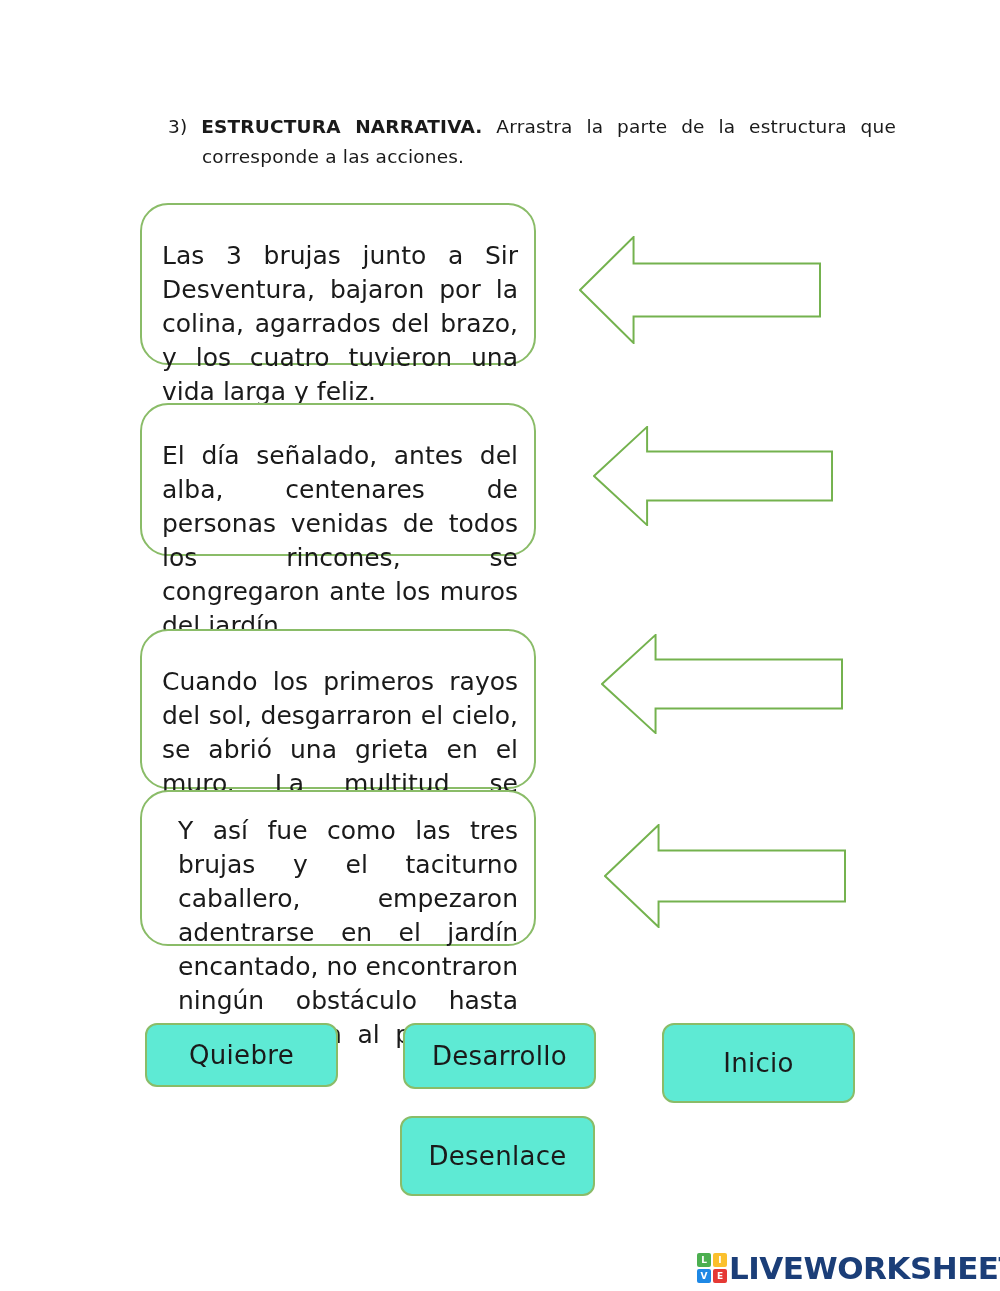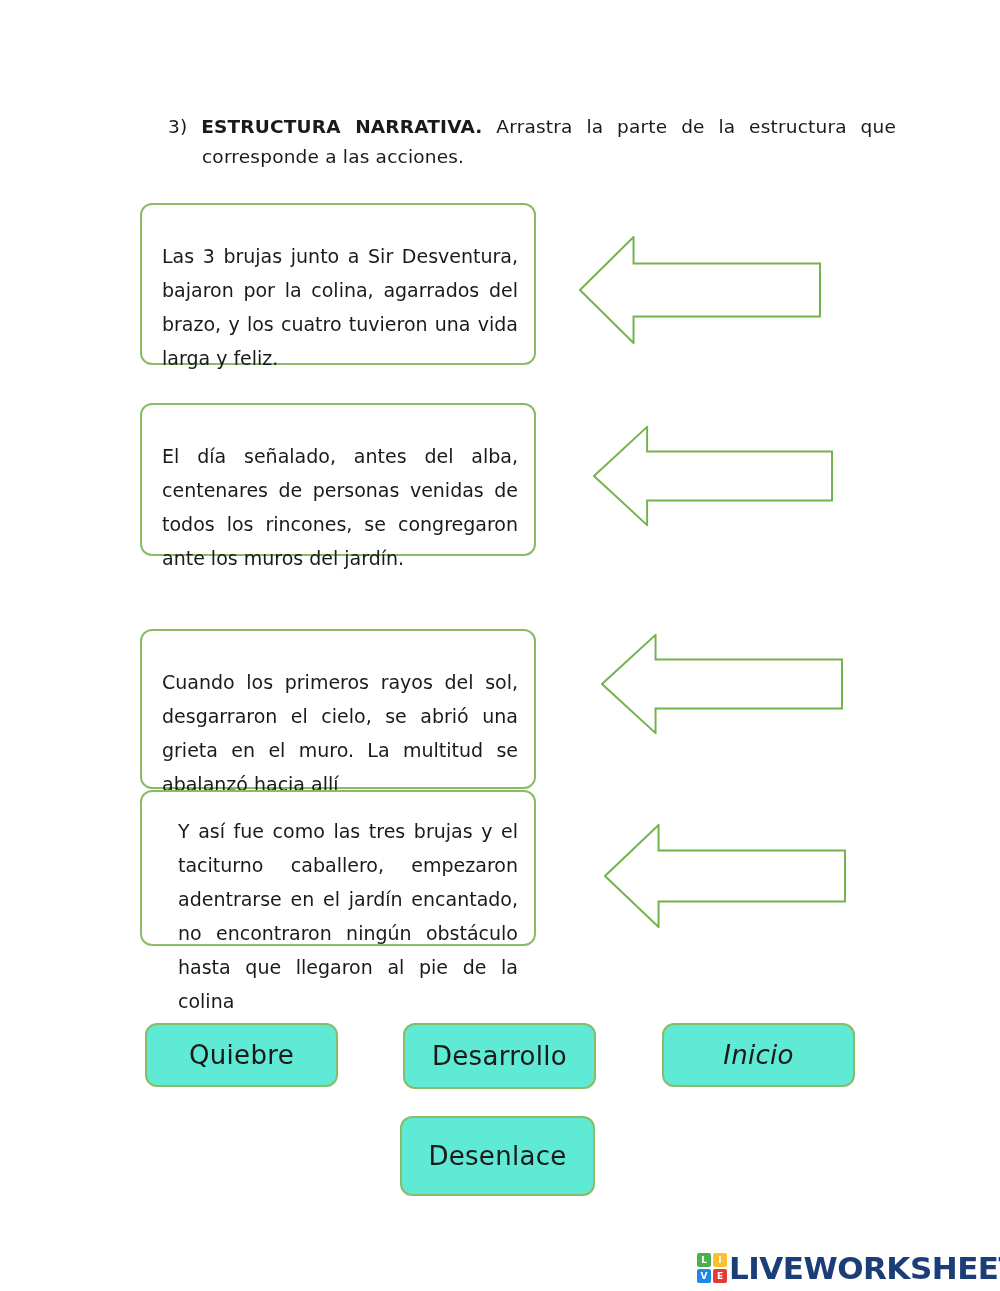--- a/index.html
+++ b/index.html
@@ -18,25 +18,25 @@
     font-size:18.5px;line-height:30px;
     text-align:justify;
     text-indent:-34px;padding-left:34px;
     letter-spacing:.2px;
   }
   .header .q-number{font-weight:normal;}
   .header .q-title{font-weight:bold;}
   
   .story-box{
     position:absolute;left:140px;width:396px;
-    border:2px solid #8abc68;border-radius:12px;
+    border:2px solid #8abc68;border-radius:28px;
     background:#ffffff;
     box-sizing:border-box;
     padding:34px 16px 0 20px;
-    font-size:19px;line-height:34px;
+    font-size:25px;line-height:34px;
     text-align:justify;
   }
   .story-box-1{top:203px;height:162px;}
   .story-box-2{top:403px;height:153px;}
   .story-box-3{top:590px;height:160px;margin-top:39px;}
   .story-box-4{top:790px;height:156px;padding-top:22px;padding-left:36px;}
   
   .arrow{position:absolute;}
   .arrow svg{display:block;width:100%;height:100%;}
   .arrow-1{left:579px;top:236px;width:242px;height:108px;}
@@ -47,21 +47,21 @@
   .option-box{
     position:absolute;
     border:2px solid #8abc68;border-radius:12px;
     background:#5eead4;box-sizing:border-box;
     display:flex;align-items:center;justify-content:center;
     font-size:26px;letter-spacing:.3px;
     cursor:grab;
   }
   .option-quiebre{left:145px;top:1023px;width:193px;height:64px;}
   .option-desarrollo{left:403px;top:1023px;width:193px;height:66px;}
-  .option-inicio{left:662px;top:1023px;width:193px;height:64px;font-style:italic;}
+  .option-inicio{left:662px;top:1023px;width:193px;height:80px;}
   .option-desenlace{left:400px;top:1116px;width:195px;height:80px;}
   
   .logo{
     position:absolute;left:697px;top:1250px;
     display:flex;align-items:center;gap:2px;
   }
   .logo-tiles{
     display:grid;grid-template-columns:14px 14px;grid-template-rows:14px 14px;
     gap:2px;
   }

